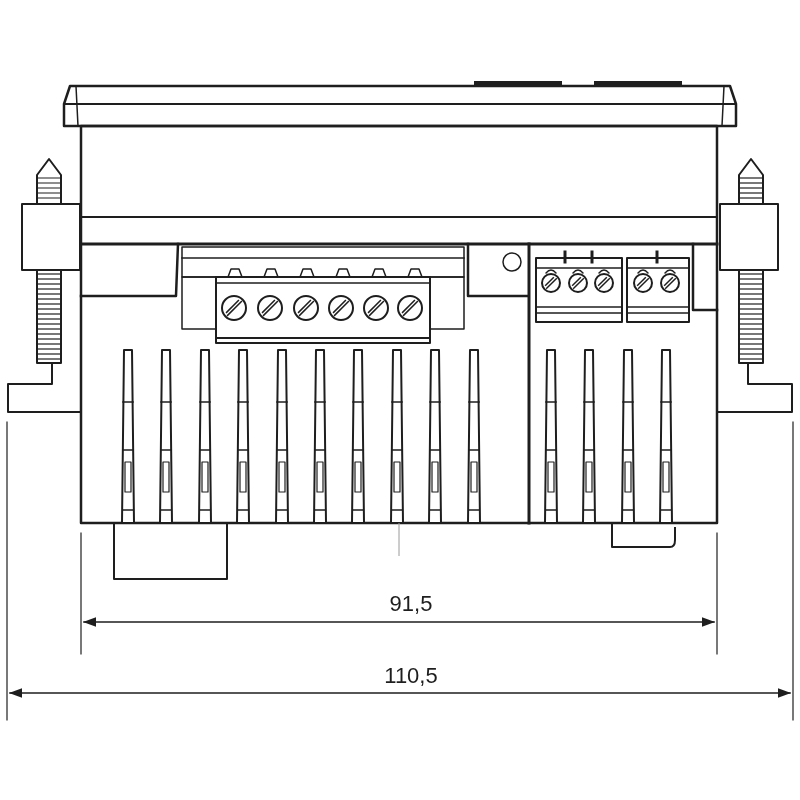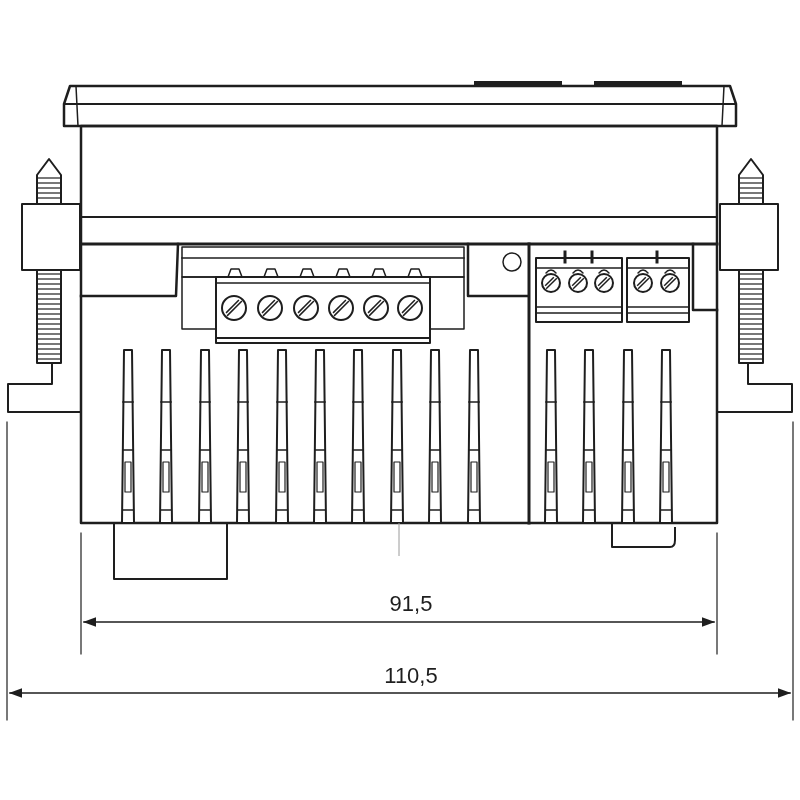--- a/index.html
+++ b/index.html
@@ -1,16 +1,16 @@
 <!DOCTYPE html>
 <html><head>
 <meta charset="utf-8">
 <style>
   html, body { margin:0; padding:0; background:#ffffff; }
-  #stage { position:relative; width:800px; height:800px; overflow:hidden; background:#fff; }
+  #stage { position:relative; width:800px; height:800px; overflow:hidden; background:#fff;border-radius:18px; }
   svg { position:absolute; left:0; top:0; }
   .k { stroke:#1e1e1e; fill:none; stroke-linejoin:round; stroke-linecap:square; }
   .kf { stroke:#1e1e1e; fill:#ffffff; stroke-linejoin:round; }
   .dimtext { font-family:"Liberation Sans", sans-serif; font-size:22px; fill:#1e1e1e; }
 </style>
 </head>
 <body>
 
 <div id="stage">
 <svg width="800" height="800" viewBox="0 0 800 800" xmlns="http://www.w3.org/2000/svg">

